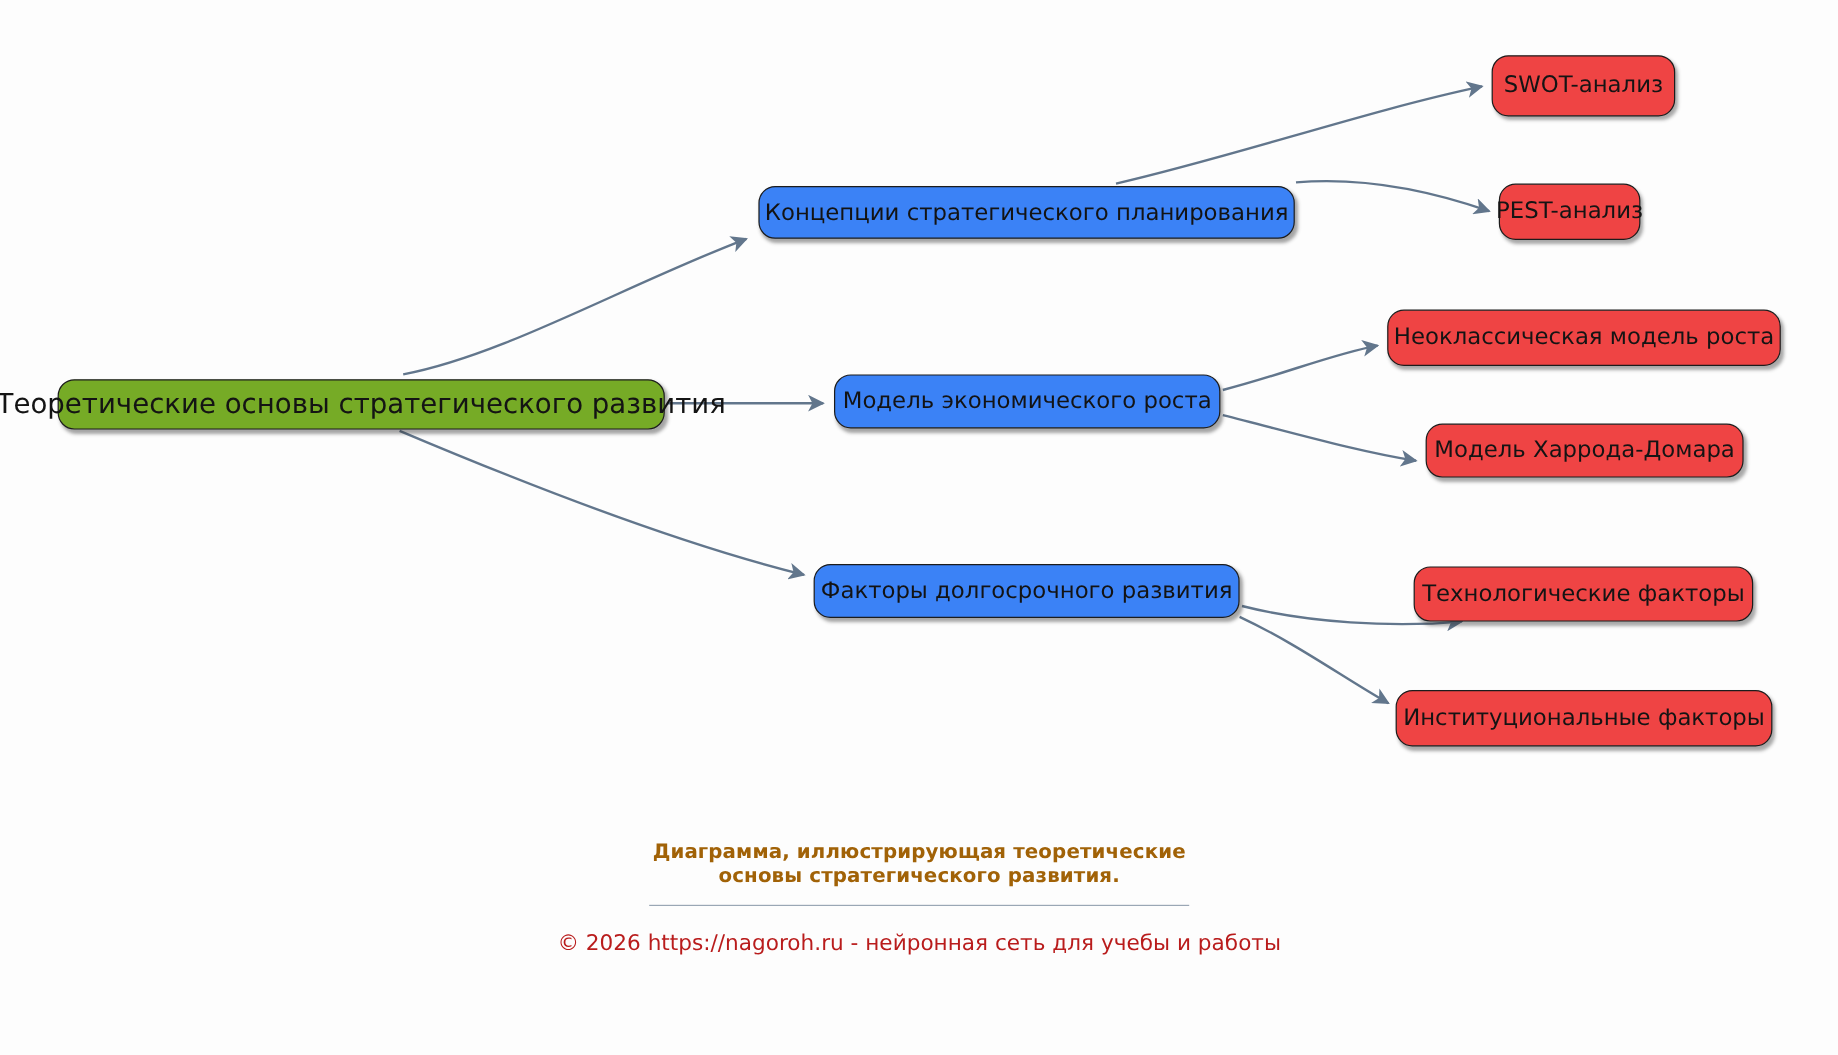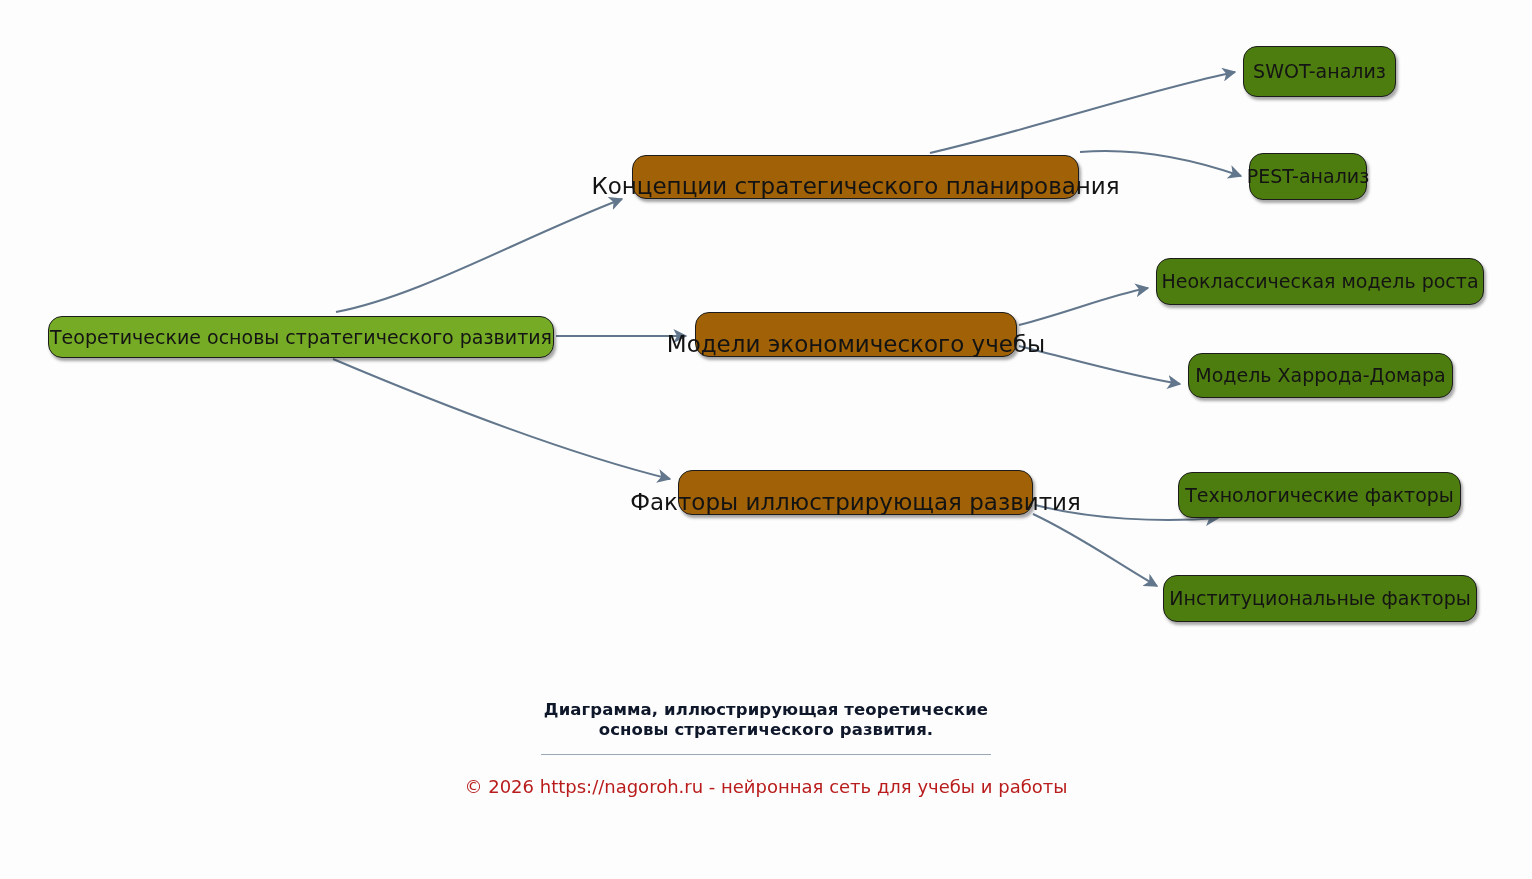--- a/index.html
+++ b/index.html
@@ -37,51 +37,50 @@
   }
   .node .label {
     display: block;
     padding: 0 2px;
   }
   
   .node-root {
     background: #76ab26;
     border: 1.6px solid #1c1c1c;
     color: #141414;
+    font-size: 23px;
+    box-shadow: 2px 3px 3px rgba(40,40,40,0.42);
+  }
+  
+  .node-branch {
+    background: #3b82f6;
+    border: 1.6px solid #1c1c1c;
+    color: #131313;
     font-size: 19px;
     box-shadow: 2px 3px 3px rgba(40,40,40,0.42);
   }
   
-  .node-branch {
-    background: #a16207;
-    border: 1.6px solid #1c1c1c;
-    color: #131313;
-    font-size: 23px;
-    box-shadow: 2px 3px 3px rgba(40,40,40,0.42);
-    align-items: flex-end;
-  }
-  
   .node-leaf {
-    background: #4d7c0f;
+    background: #ef4444;
     border: 1.6px solid #1c1c1c;
     color: #141414;
     font-size: 19px;
     box-shadow: 2px 3px 3px rgba(40,40,40,0.40);
   }
   #caption-block {
     position: absolute;
     left: 0;
     top: 700px;
     width: 1532px;
     text-align: center;
   }
   .caption-text {
     font-size: 16.5px;
     font-weight: bold;
-    color: #0f172a;
+    color: #a16207;
     line-height: 20px;
     letter-spacing: 0.1px;
   }
   .caption-rule {
     width: 450px;
     height: 0;
     margin: 14px auto 0 auto;
     border-top: 1.3px solid #9aa7b5;
   }
   .credit-text {
@@ -120,25 +119,25 @@
 
   <div class="node node-root" style="left:48px; top:316px; width:506px; height:42px;">
     <span class="label">Теоретические основы стратегического развития</span>
   </div>
 
   <div class="node node-branch" style="left:632px; top:155px; width:447px; height:44px;">
     <span class="label">Концепции стратегического планирования</span>
   </div>
 
   <div class="node node-branch" style="left:695px; top:312px; width:322px; height:45px;">
-    <span class="label">Модели экономического учебы</span>
+    <span class="label">Модель экономического роста</span>
   </div>
 
   <div class="node node-branch" style="left:678px; top:470px; width:355px; height:45px;">
-    <span class="label">Факторы иллюстрирующая развития</span>
+    <span class="label">Факторы долгосрочного развития</span>
   </div>
 
   <div class="node node-leaf" style="left:1243px; top:46px; width:153px; height:51px;">
     <span class="label">SWOT-анализ</span>
   </div>
 
   <div class="node node-leaf" style="left:1249px; top:153px; width:118px; height:47px;">
     <span class="label">PEST-анализ</span>
   </div>
 

